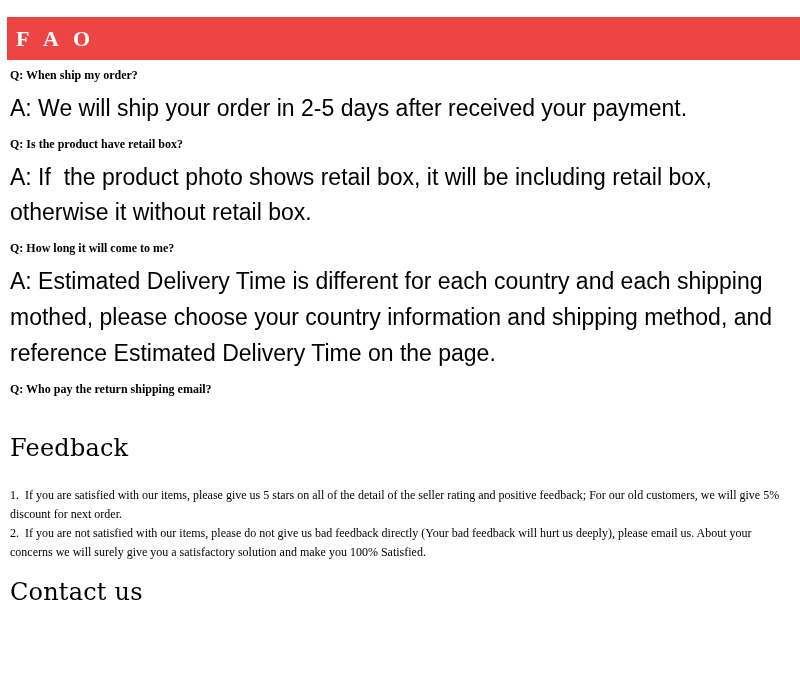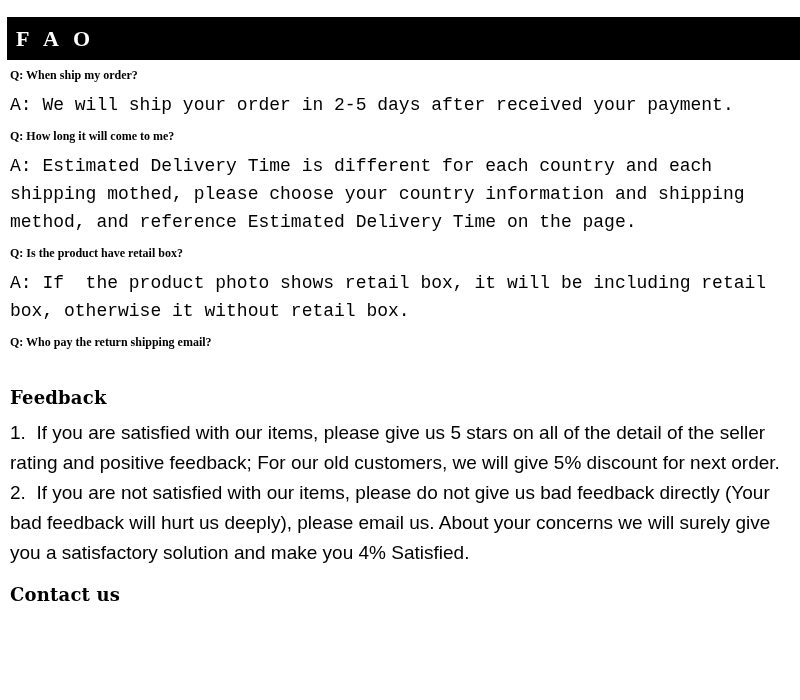--- a/index.html
+++ b/index.html
@@ -59,98 +59,98 @@
   }
   .question {
     font-family: "Liberation Serif", "DejaVu Serif", serif;
     font-weight: bold;
     font-size: 12px;
     line-height: 1.32;
     margin: 0 0 7px 0;
     white-space: pre-wrap;
   }
   .answer {
-    font-family: Liberation Mono, monospace;
+    font-family: Liberation Sans, sans-serif;
     font-weight: normal;
-    font-size: 18px;
+    font-size: 23px;
     line-height: 1.56;
     margin: 0 0 10px 0;
     white-space: pre-wrap;
   }
 
   .section-gap {
     height: 26px;
   }
 
   .section-heading {
     font-family: "DejaVu Serif", "Liberation Serif", serif;
-    font-weight: bold;
-    font-size: 18px;
+    font-weight: normal;
+    font-size: 24px;
     line-height: 1.3;
-    margin: 0 0 9px 0;
+    margin: 0 0 22px 0;
     letter-spacing: 0.2px;
   }
 
   .para {
-    font-family: Liberation Sans, sans-serif;
-    font-size: 19px;
+    font-family: Liberation Serif, serif;
+    font-size: 12px;
     line-height: 1.58;
     margin: 0;
     white-space: pre-wrap;
   }
   .para + .para {
     margin-top: 0;
   }
 
   .contact-gap {
     height: 15px;
   }
   .contact-block {
     margin-top: 0;
   }
 </style>
 </head>
 <body>
 
 <div class="page">
 
-  <div class="banner" style="background: #000000;">
+  <div class="banner" style="background: #ef4444;">
     <span class="banner-title" style="color: rgb(255, 255, 255);">F A O</span>
   </div>
 
   <div class="content">
 
     <div class="faq-item">
       <p class="question">Q: When ship my order?</p>
       <p class="answer">A: We will ship your order in 2-5 days after received your payment.</p>
     </div>
 
     <div class="faq-item">
-      <p class="question">Q: How long it will come to me?</p>
-      <p class="answer">A: Estimated Delivery Time is different for each country and each shipping mothed, please choose your country information and shipping method, and reference Estimated Delivery Time on the page.</p>
+      <p class="question">Q: Is the product have retail box?</p>
+      <p class="answer">A: If  the product photo shows retail box, it will be including retail box, otherwise it without retail box.</p>
     </div>
 
     <div class="faq-item">
-      <p class="question">Q: Is the product have retail box?</p>
-      <p class="answer">A: If  the product photo shows retail box, it will be including retail box, otherwise it without retail box.</p>
+      <p class="question">Q: How long it will come to me?</p>
+      <p class="answer">A: Estimated Delivery Time is different for each country and each shipping mothed, please choose your country information and shipping method, and reference Estimated Delivery Time on the page.</p>
     </div>
 
     <div class="faq-item">
     </div>
 
     <div class="faq-item">
       <p class="question">Q: Who pay the return shipping email?</p>
     </div>
 
     <div class="section-gap"></div>
 
     <div>
       <p class="section-heading">Feedback</p>
       <p class="para">1.  If you are satisfied with our items, please give us 5 stars on all of the detail of the seller rating and positive feedback; For our old customers, we will give 5% discount for next order.</p>
-      <p class="para">2.  If you are not satisfied with our items, please do not give us bad feedback directly (Your bad feedback will hurt us deeply), please email us. About your concerns we will surely give you a satisfactory solution and make you 4% Satisfied.</p>
+      <p class="para">2.  If you are not satisfied with our items, please do not give us bad feedback directly (Your bad feedback will hurt us deeply), please email us. About your concerns we will surely give you a satisfactory solution and make you 100% Satisfied.</p>
     </div>
 
     <div class="contact-gap"></div>
 
     <div class="contact-block">
       <p class="section-heading">Contact us</p>
 
     </div>
 
   </div>

